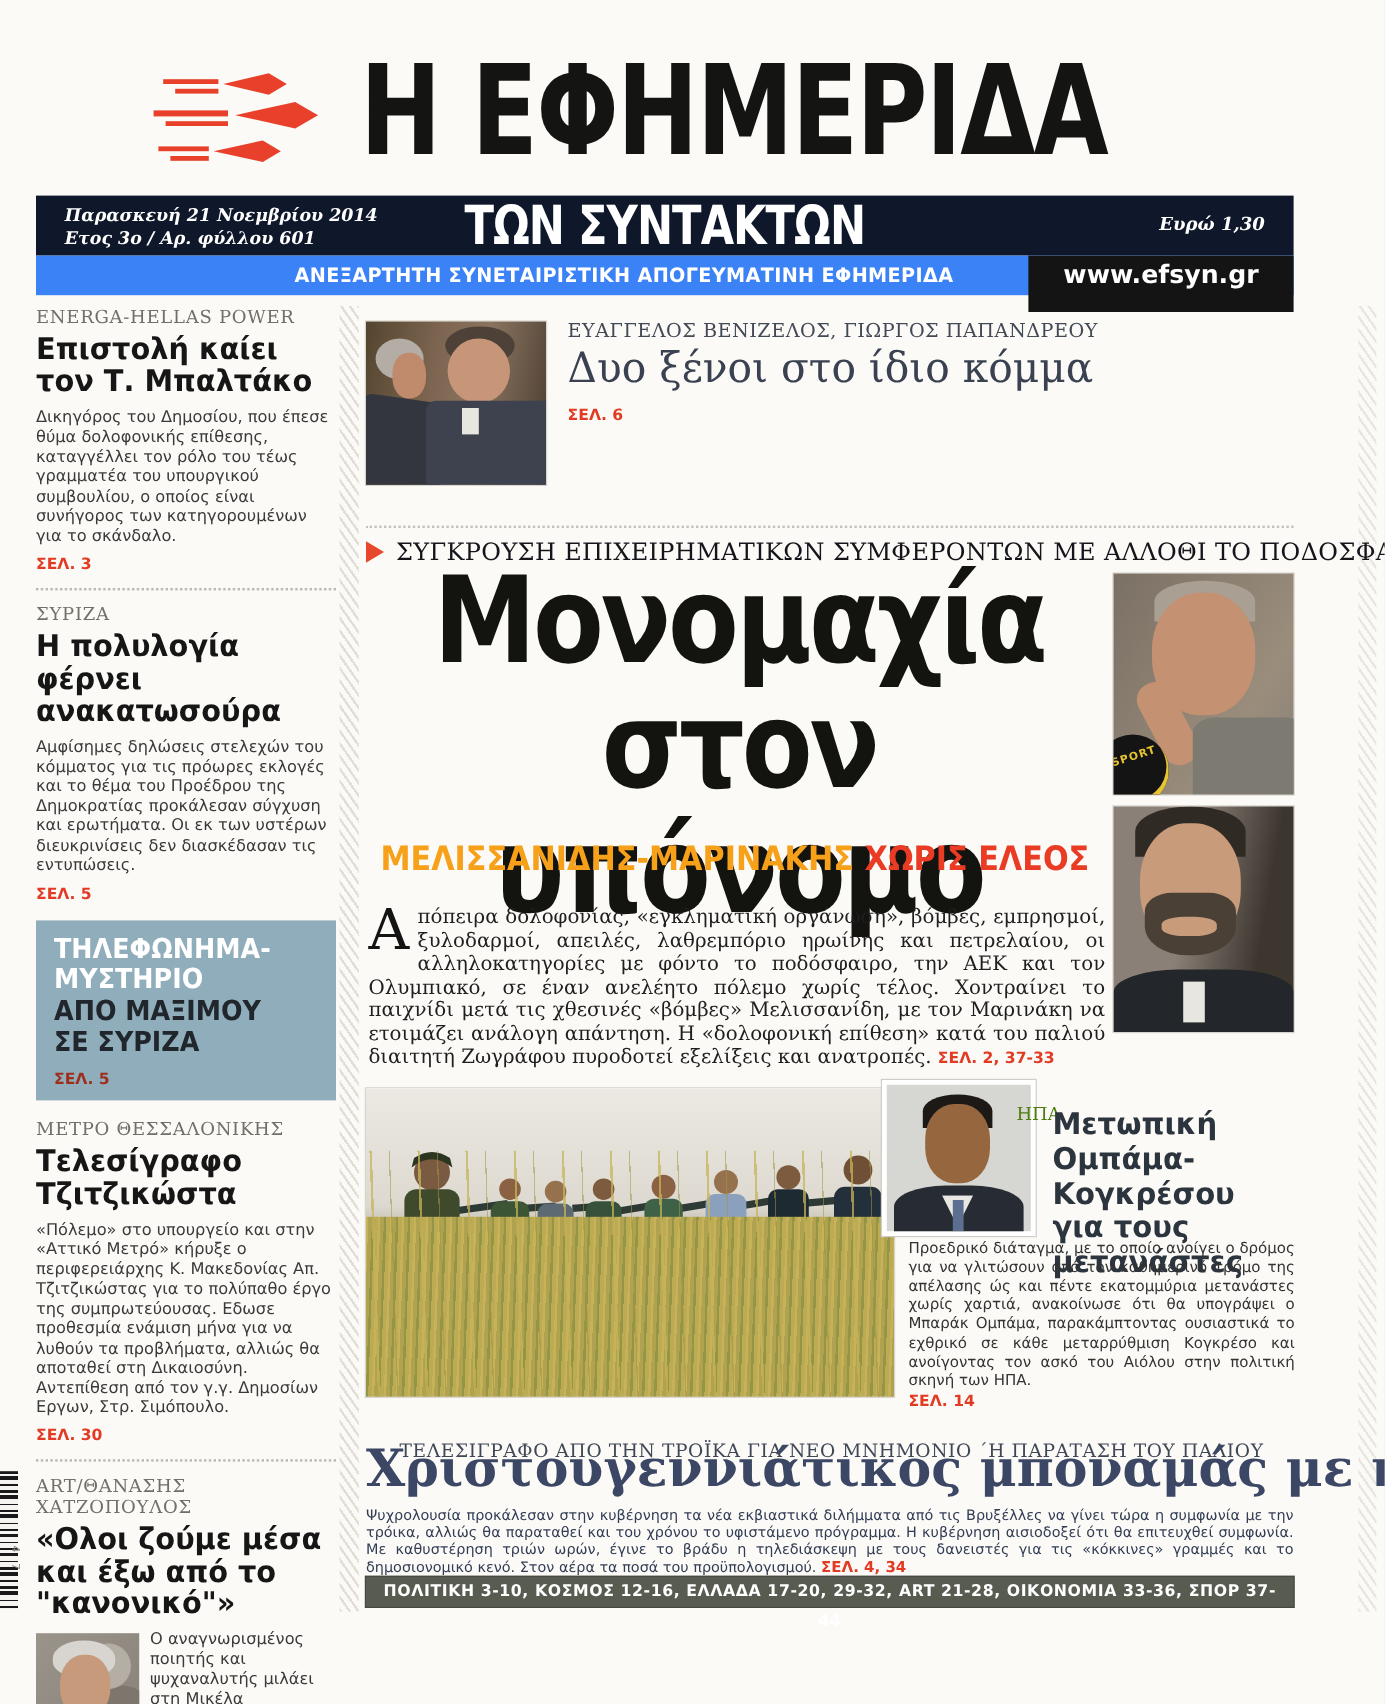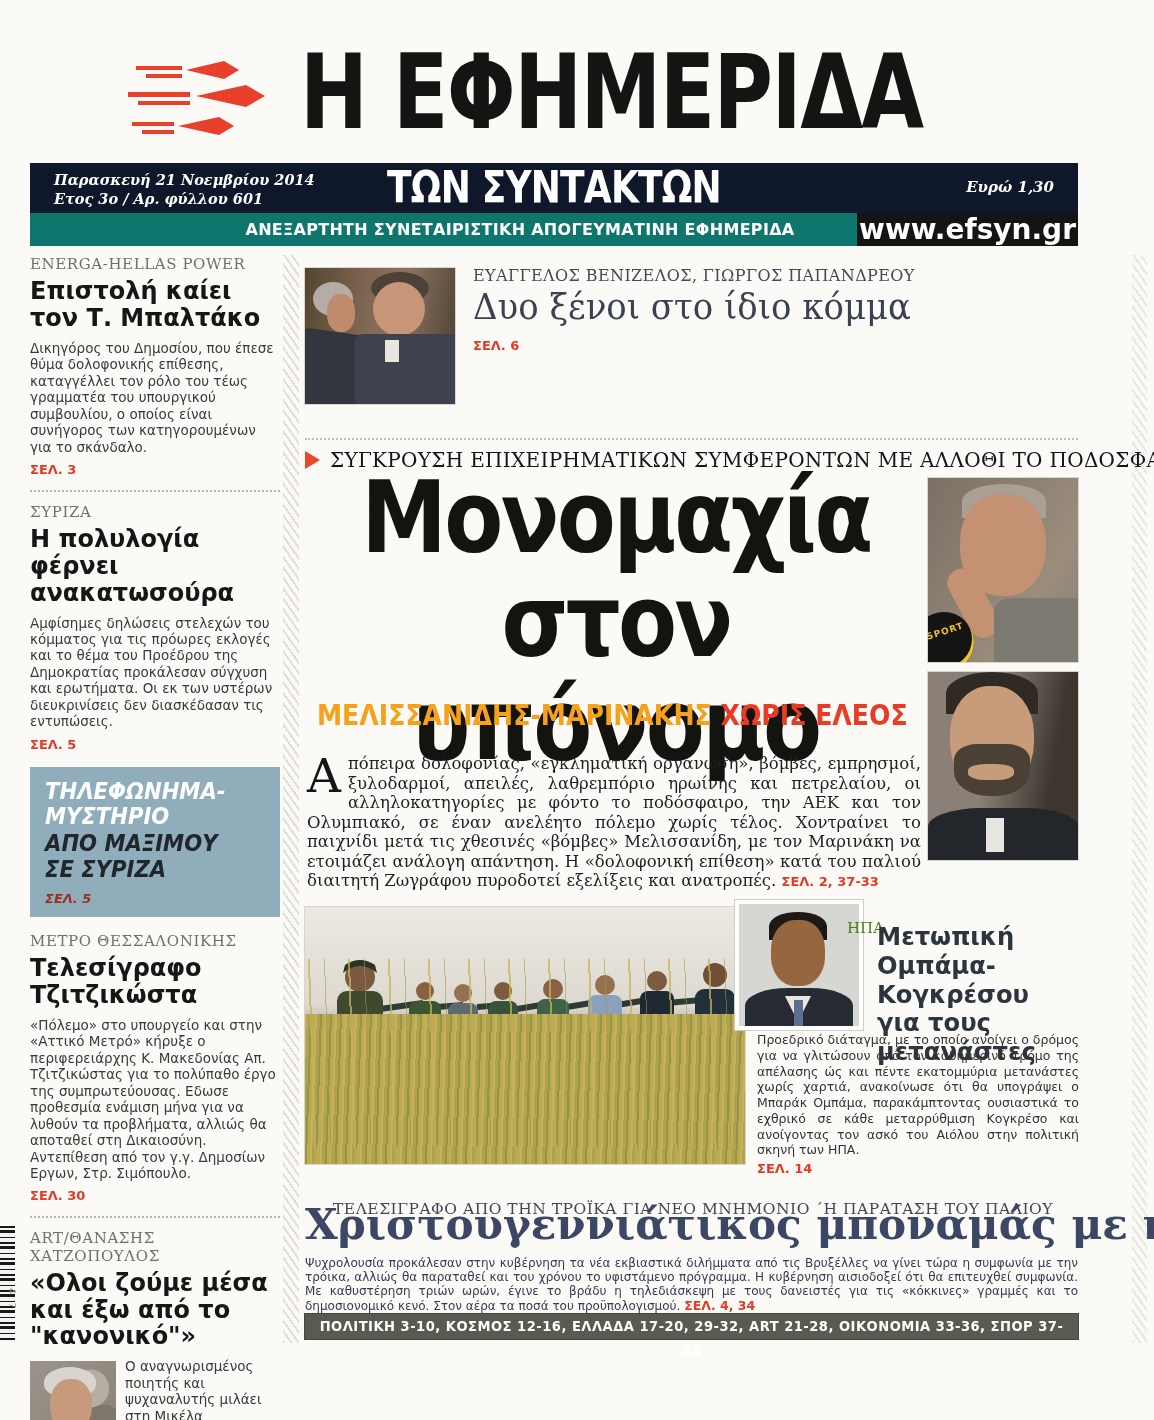--- a/index.html
+++ b/index.html
@@ -10,35 +10,35 @@
   .mast-title{position:absolute;left:300px;top:36px;font-size:104px;line-height:112px;
         font-weight:bold;color:#141412;letter-spacing:-2px;transform:scaleX(.78);
         transform-origin:left top;white-space:nowrap;}
   .red-bar{position:absolute;left:30px;top:163px;width:1048px;height:50px;background:#0f172a;}
   .mast-date{position:absolute;left:24px;top:7px;color:#fff;font-family:"DejaVu Serif",serif;
         font-style:italic;font-size:14.5px;line-height:19px;font-weight:bold;}
   .mast-sub{position:absolute;left:0;top:0;width:100%;text-align:center;line-height:50px;
         color:#fff;font-size:45px;font-weight:bold;letter-spacing:-1px;transform:scaleX(.8);}
   .mast-price{position:absolute;right:24px;top:15px;color:#fff;font-family:"DejaVu Serif",serif;
         font-style:italic;font-weight:bold;font-size:15px;}
-  .gray-bar{position:absolute;left:30px;top:213px;width:1048px;height:33px;background:#0f766e;}
+  .gray-bar{position:absolute;left:30px;top:213px;width:1048px;height:33px;background:#3b82f6;}
   .tagline{position:absolute;left:160px;width:660px;top:0;text-align:center;line-height:33px;
         color:#fff;font-size:16.5px;font-weight:bold;letter-spacing:.3px;transform:scaleX(.97);}
-  .efsyn-box{position:absolute;right:0;top:0;width:221px;height:33px;background:#141414;
-        color:#fff;text-align:center;line-height:33px;font-size:28px;font-weight:bold;}
+  .efsyn-box{position:absolute;right:0;top:0;width:221px;height:47px;background:#141414;
+        color:#fff;text-align:center;line-height:33px;font-size:21px;font-weight:bold;}
   
   .left-col{position:absolute;left:30px;top:256px;width:250px;}
   .kicker{font-family:"DejaVu Serif",serif;font-size:15px;color:#716f66;letter-spacing:.6px;
         margin:0 0 5px 0;line-height:1.15;}
   .lc-head{font-size:25px;line-height:1.07;font-weight:bold;color:#161616;margin:2px 0 8px 0;
         transform:scaleX(.96);transform-origin:left top;}
   .lc-body{font-size:13.5px;line-height:1.22;color:#3a3a3a;margin:0 0 4px 0;text-align:left;}
   .pref{color:#e23a23;font-weight:bold;font-size:13px;font-family:"DejaVu Sans",sans-serif;}
   .dot-rule{border-top:2px dotted #b9b8b0;margin:12px 0 12px 0;height:0;}
-  .blue-box{background:#8fadbb;margin:14px 0 16px 0;padding:12px 26px 10px 15px;font-style:italic;}
+  .blue-box{background:#8fadbb;margin:14px 0 16px 0;padding:12px 26px 10px 15px;}
   .bb1{color:#fff;font-size:23px;font-weight:bold;line-height:1.1;transform:scaleX(.92);
         transform-origin:left top;margin:0;}
   .bb2{color:#20262b;font-size:23px;font-weight:bold;line-height:1.1;transform:scaleX(.92);
         transform-origin:left top;margin:2px 0 6px 0;}
   .bb-ref{color:#9e2d1c;font-weight:bold;font-size:13px;}
   .art-photo{float:left;width:86px;height:110px;margin:3px 9px 2px 0;position:relative;
         overflow:hidden;background:
         radial-gradient(circle at 70% 25%,#b4aea4 0 18%,transparent 19%),
         radial-gradient(circle at 85% 60%,#7d766c 0 22%,transparent 23%),
         linear-gradient(135deg,#9a948a,#847e74);}

